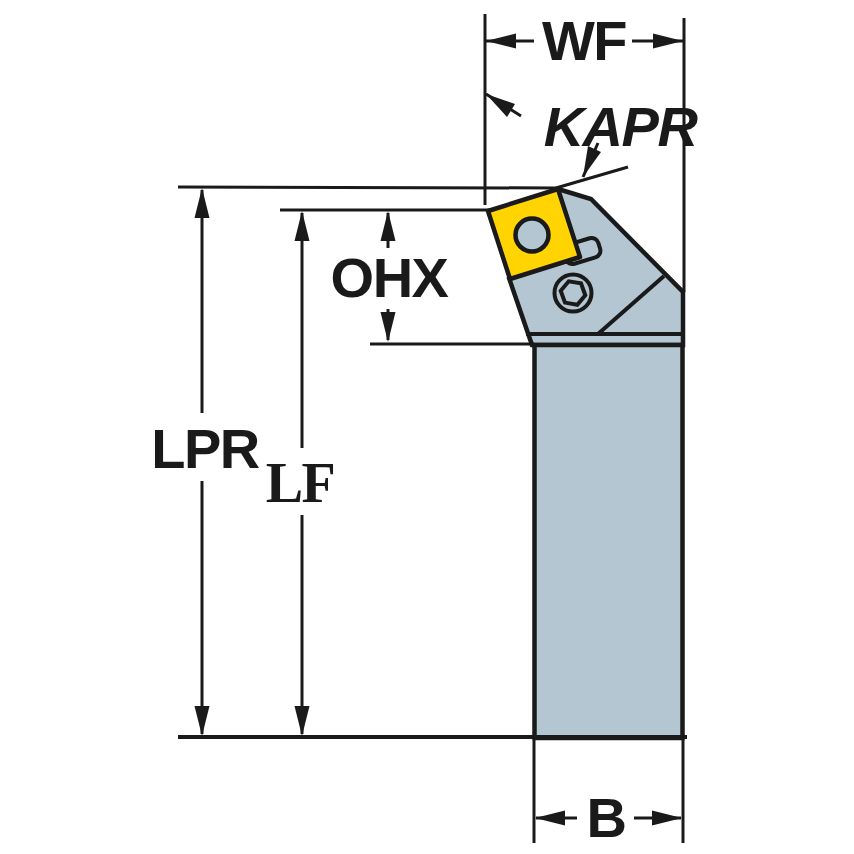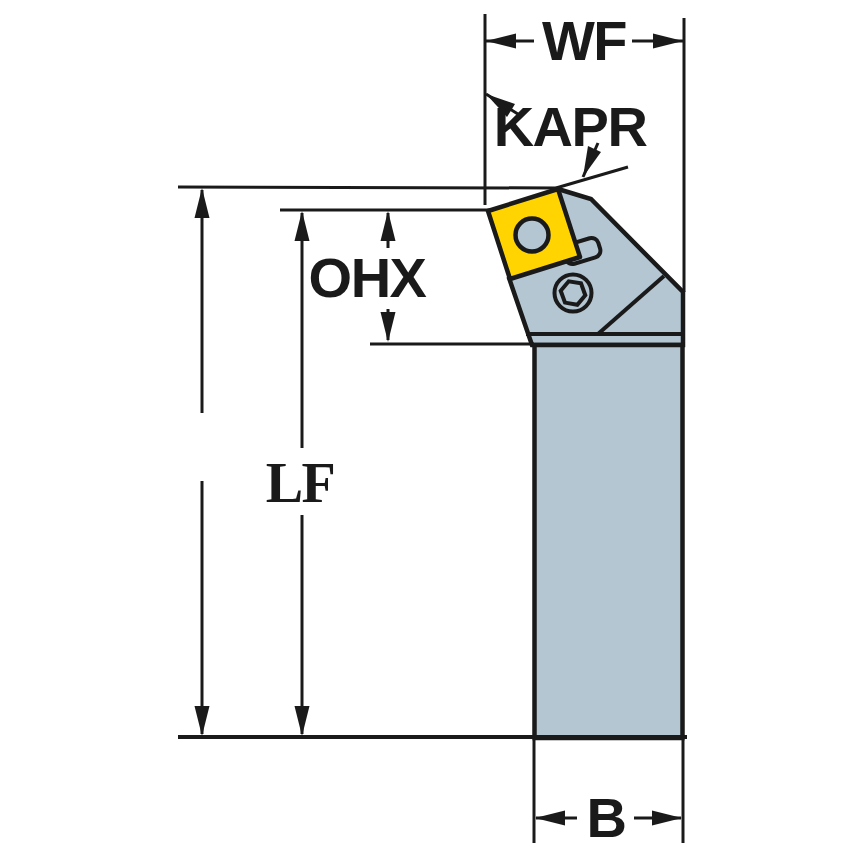--- a/index.html
+++ b/index.html
@@ -86,17 +86,18 @@
     <polygon class="arrowhead" points="388,211 380.5,241 395.5,241"></polygon>
     <polygon class="arrowhead" points="388,342 380.5,312 395.5,312"></polygon>
 
     <line class="thin-line" x1="536" y1="818" x2="577" y2="818"></line>
     <line class="thin-line" x1="634" y1="818" x2="681" y2="818"></line>
     <polygon class="arrowhead" points="535,818 565,810.5 565,825.5"></polygon>
     <polygon class="arrowhead" points="682,818 652,810.5 652,825.5"></polygon>
   </svg>
 
   <div class="dim-label" style="left:584px;top:41px;">WF</div>
-  <div class="dim-label" style="left:570px;top:127px;">KAPR</div>
-  <div class="dim-label" style="left:367px;top:278px;">OHX</div>
+  <div class="dim-label" style="left:620px;top:127px;font-style:italic;">KAPR</div>
+  <div class="dim-label" style="left:389px;top:278px;">OHX</div>
+  <div class="dim-label" style="left:205px;top:449px;">LPR</div>
   <div class="dim-label" style="left:300px;top:483px;font-family:Liberation Serif, serif;">LF</div>
   <div class="dim-label" style="left:606px;top:818px;">B</div>
 </div>
 
 </body></html>

